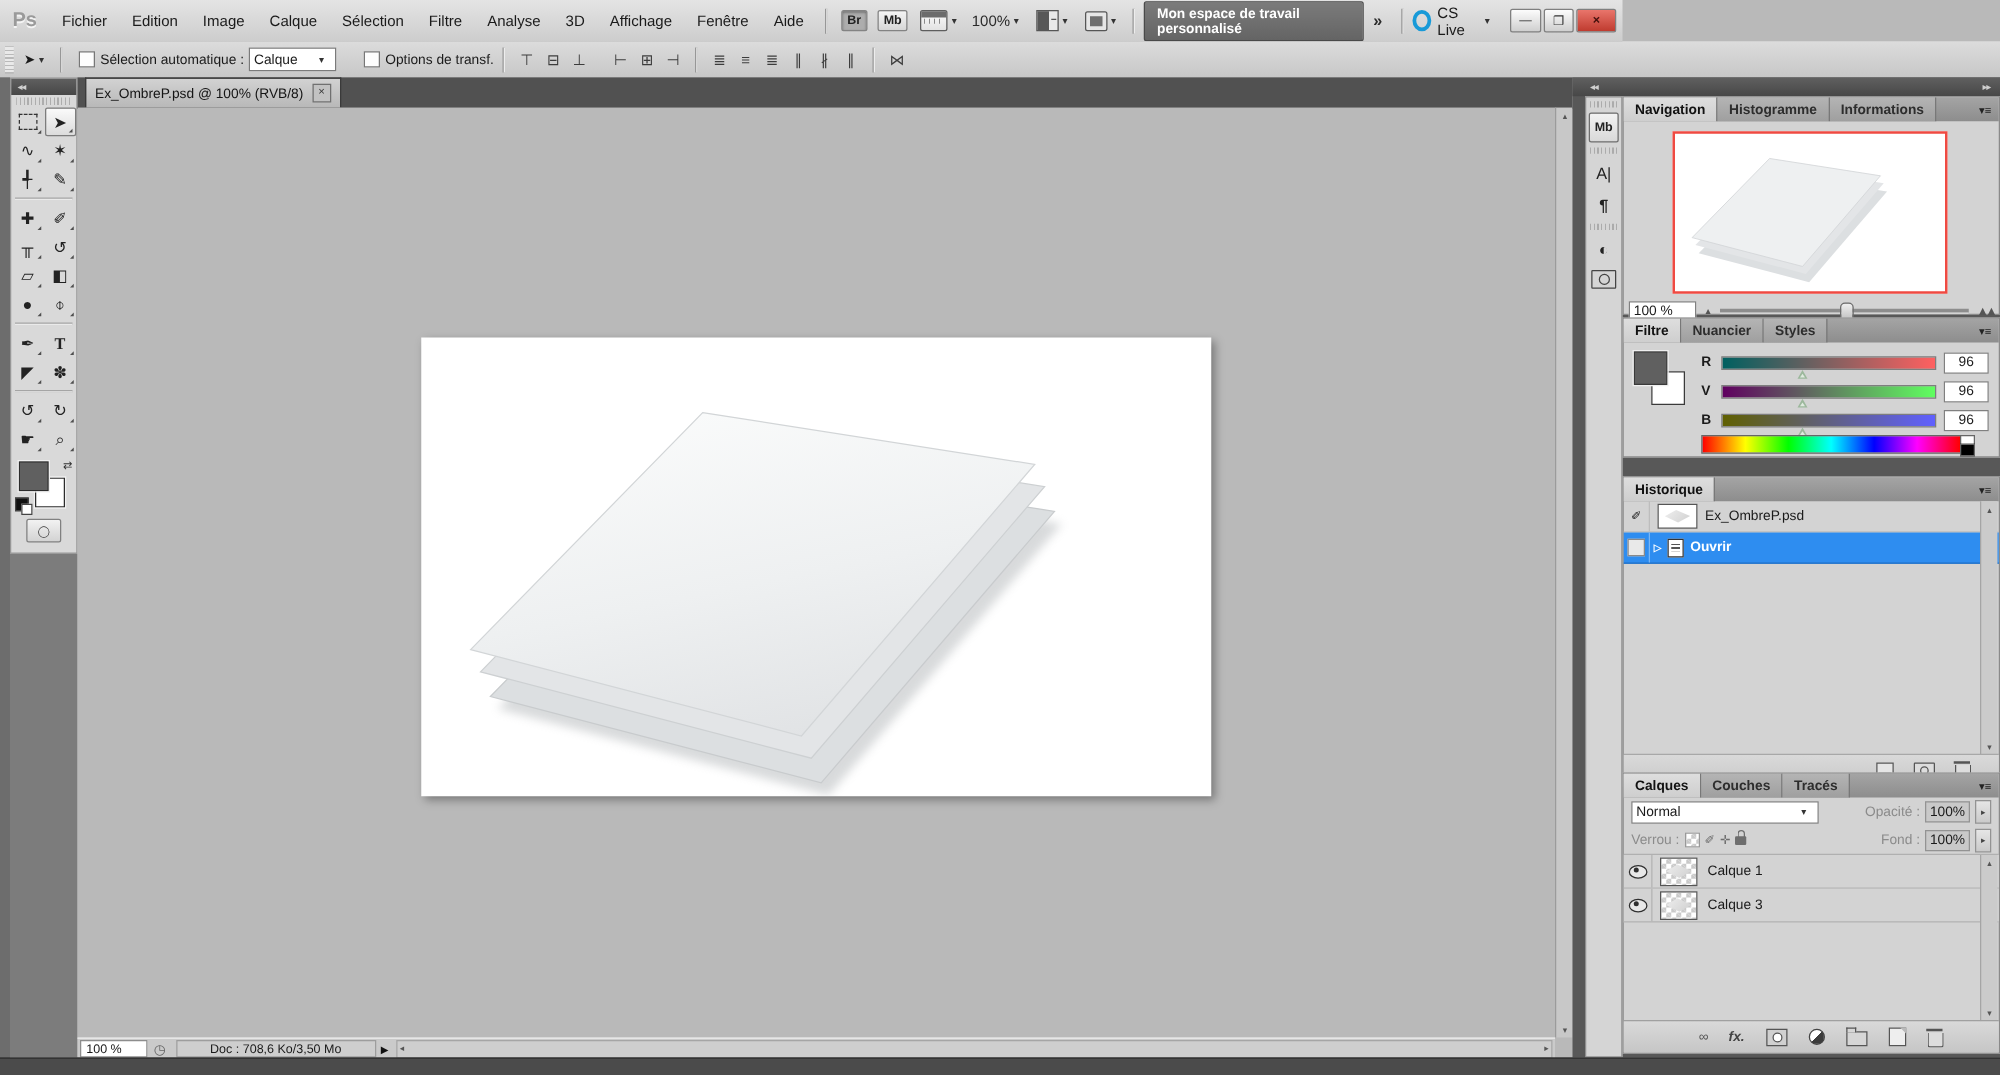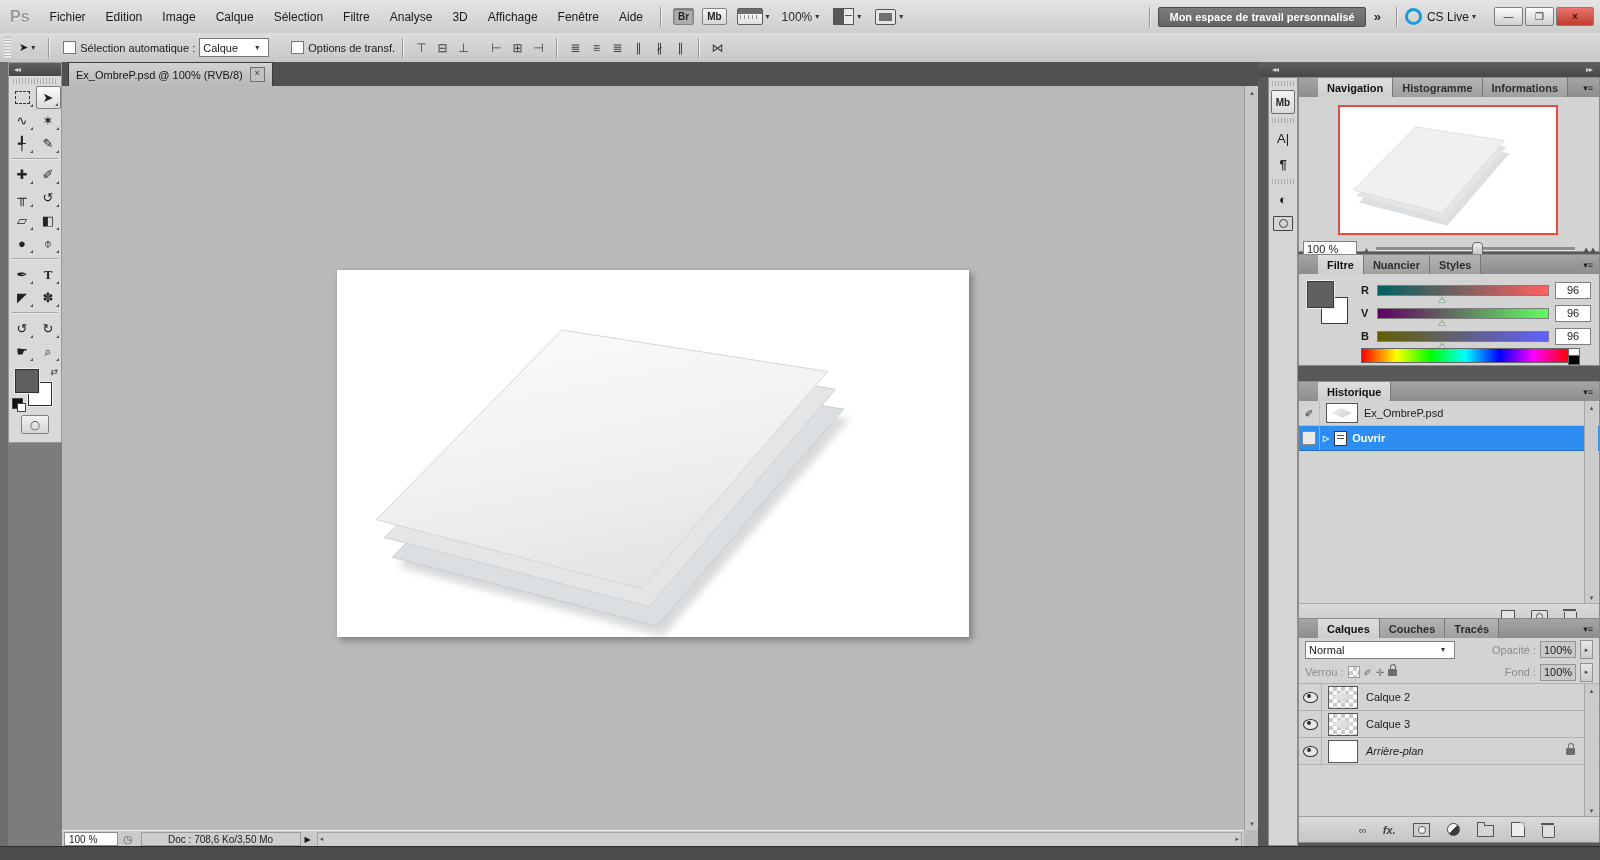--- a/index.html
+++ b/index.html
@@ -3,21 +3,21 @@
 <meta charset="utf-8">
 <style>
   html,body{margin:0;padding:0;background:#333;}
   #app{position:relative;width:1600px;height:860px;overflow:hidden;
        font-family:"Liberation Sans", sans-serif;font-size:12px;color:#1a1a1a;
        background:#b9b9b9;user-select:none;}
   .abs{position:absolute;}
   .vsep{width:1px;height:20px;background:#979797;border-right:1px solid #ededed;margin:0 7px;}
 
   
-  .menubar{left:0;top:0;width:1600px;height:33px;background:linear-gradient(#e4e4e4,#cdcdcd);
+  .menubar{left:0;top:0;width:1298px;height:33px;background:linear-gradient(#e4e4e4,#cdcdcd);
            border-bottom:1px solid #8f8f8f;display:flex;align-items:center;}
   .ps-logo{font-size:16px;font-weight:bold;color:#9a9a9a;text-shadow:0 1px 0 #f4f4f4;padding:0 10px 0 10px;}
   .menu-item{padding:0 10px;height:100%;display:flex;align-items:center;cursor:default;}
   .mb-btn{border:1px solid #838383;border-radius:2px;background:linear-gradient(#f5f5f5,#d6d6d6);
           font-size:10px;font-weight:bold;padding:2px 4px;margin:0 4px;color:#222;}
   .mb-btn.pressed{background:#adadad;box-shadow:inset 0 1px 2px rgba(0,0,0,.4);}
   .dd{font-size:8px;color:#333;margin:0 6px 0 3px;}
   .ruler-ic{width:24px;height:15px;border:1px solid #5e5e5e;border-radius:2px;background:
      linear-gradient(#fdfdfd,#e2e2e2);position:relative;margin-left:6px;}
   .ruler-ic:before{content:"";position:absolute;left:0;top:0;right:0;height:5px;background:#6c6c6c;}
@@ -110,21 +110,21 @@
      color:#222;font-size:13px;}
   .is-box{border:1px solid #6e6e6e;border-radius:2px;background:linear-gradient(#f2f2f2,#d9d9d9);
      font-size:10px;font-weight:bold;}
   .is-mask{width:18px;height:13px;border:1px solid #444;border-radius:1px;margin:6px auto;position:relative;}
   .is-mask:before{content:"";position:absolute;left:5px;top:2px;width:7px;height:7px;border:1px solid #444;border-radius:50%;}
   .panels{position:absolute;left:40px;top:15px;width:302px;height:769px;}
   .panel{position:absolute;left:0;width:302px;background:#d3d3d3;border:1px solid #8a8a8a;box-sizing:border-box;}
   .ptabs{height:19px;background:linear-gradient(#a4a4a4,#8d8d8d);display:flex;align-items:stretch;}
   .ptab{padding:0 9px;display:flex;align-items:center;font-size:11px;font-weight:bold;color:#2d2d2d;
      background:linear-gradient(#b4b4b4,#9f9f9f);border-right:1px solid #787878;}
-  .ptab.active{background:linear-gradient(#dedede,#cecece);color:#111;margin-left:19px;}
+  .ptab.active{background:linear-gradient(#dedede,#cecece);color:#111;}
   .pmenu{margin-left:auto;display:flex;align-items:center;padding:0 6px;font-size:9px;color:#222;}
   .field{background:#fff;border:1px solid #808080;font-size:11px;display:flex;align-items:center;padding:0 3px;}
 
   
   .navthumb{position:absolute;left:39px;top:27px;width:216px;height:126px;border:2px solid #ef4a42;background:#fff;}
   .navzoom{position:absolute;left:4px;right:4px;top:163px;height:16px;display:flex;align-items:center;gap:6px;}
   .ntrack{flex:1;height:3px;background:#8d8d8d;border-bottom:1px solid #e8e8e8;position:relative;}
   .nthumb{position:absolute;left:48%;top:-5px;width:9px;height:13px;background:linear-gradient(#efefef,#bfbfbf);
      border:1px solid #6b6b6b;border-radius:4px 4px 2px 2px;}
   .mtn{color:#555;font-size:7px;} .mtn.big{font-size:10px;letter-spacing:-3px;}
@@ -573,39 +573,31 @@
           <span class="minibtn">▸</span>
         </div>
         <div>
           <div class="lrow">
             <span class="leye">
                 <span class="eye"></span>
               </span>
             <span class="lthumb checker">
                 <span class="lshape"></span>
               </span>
-            <span>Calque 2</span>
+            <span>Calque 1</span>
           </div>
           <div class="lrow">
             <span class="leye">
                 <span class="eye"></span>
               </span>
             <span class="lthumb checker">
                 <span class="lshape"></span>
               </span>
             <span>Calque 3</span>
           </div>
-          <div class="lrow">
-            <span class="leye">
-                <span class="eye"></span>
-              </span>
-            <span class="lthumb" style="background:#fff;"></span>
-            <span style="font-style:italic;">Arrière-plan</span>
-            <span class="lockic" style="margin-left:auto;margin-right:24px;"></span>
-          </div>
         </div>
         <div class="pscroll" style="bottom:25px;top:65px;">
           <span class="sbtn" style="top:0;width:13px;">▴</span>
           <span class="sbtn" style="bottom:0;top:auto;width:13px;">▾</span>
         </div>
         <div class="lfoot">
           <span class="i-link">∞</span>
           <span class="i-fx">fx.</span>
           <span class="i-mask2"></span>
           <span class="i-adj"></span>

